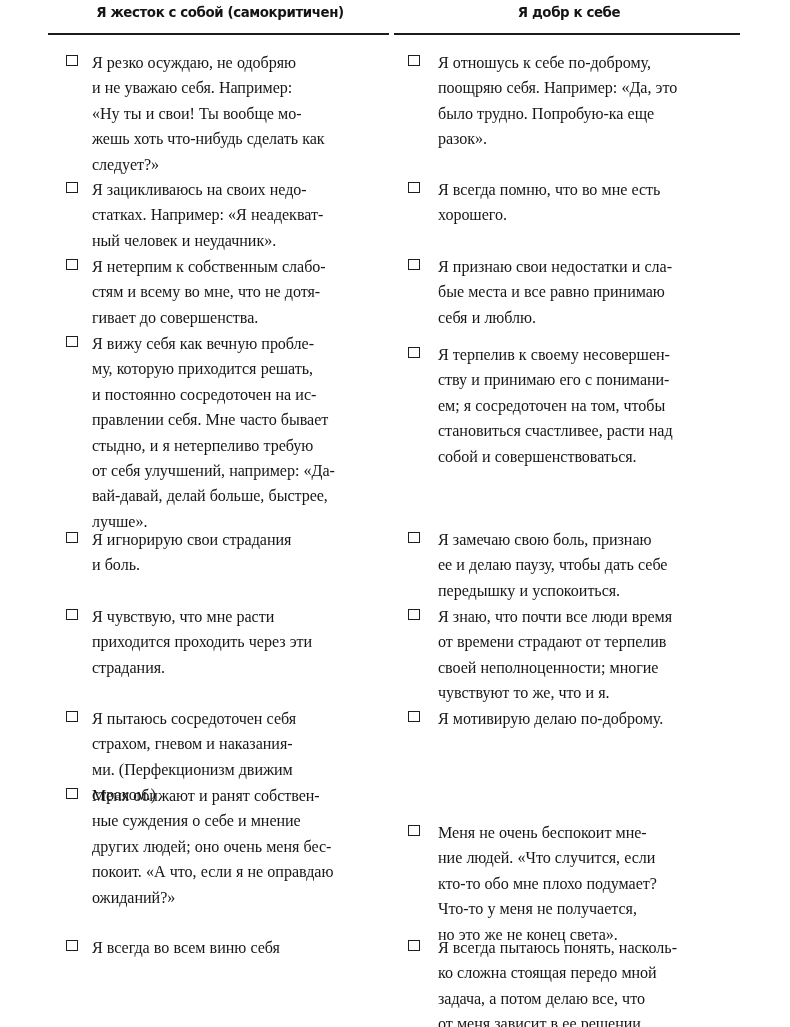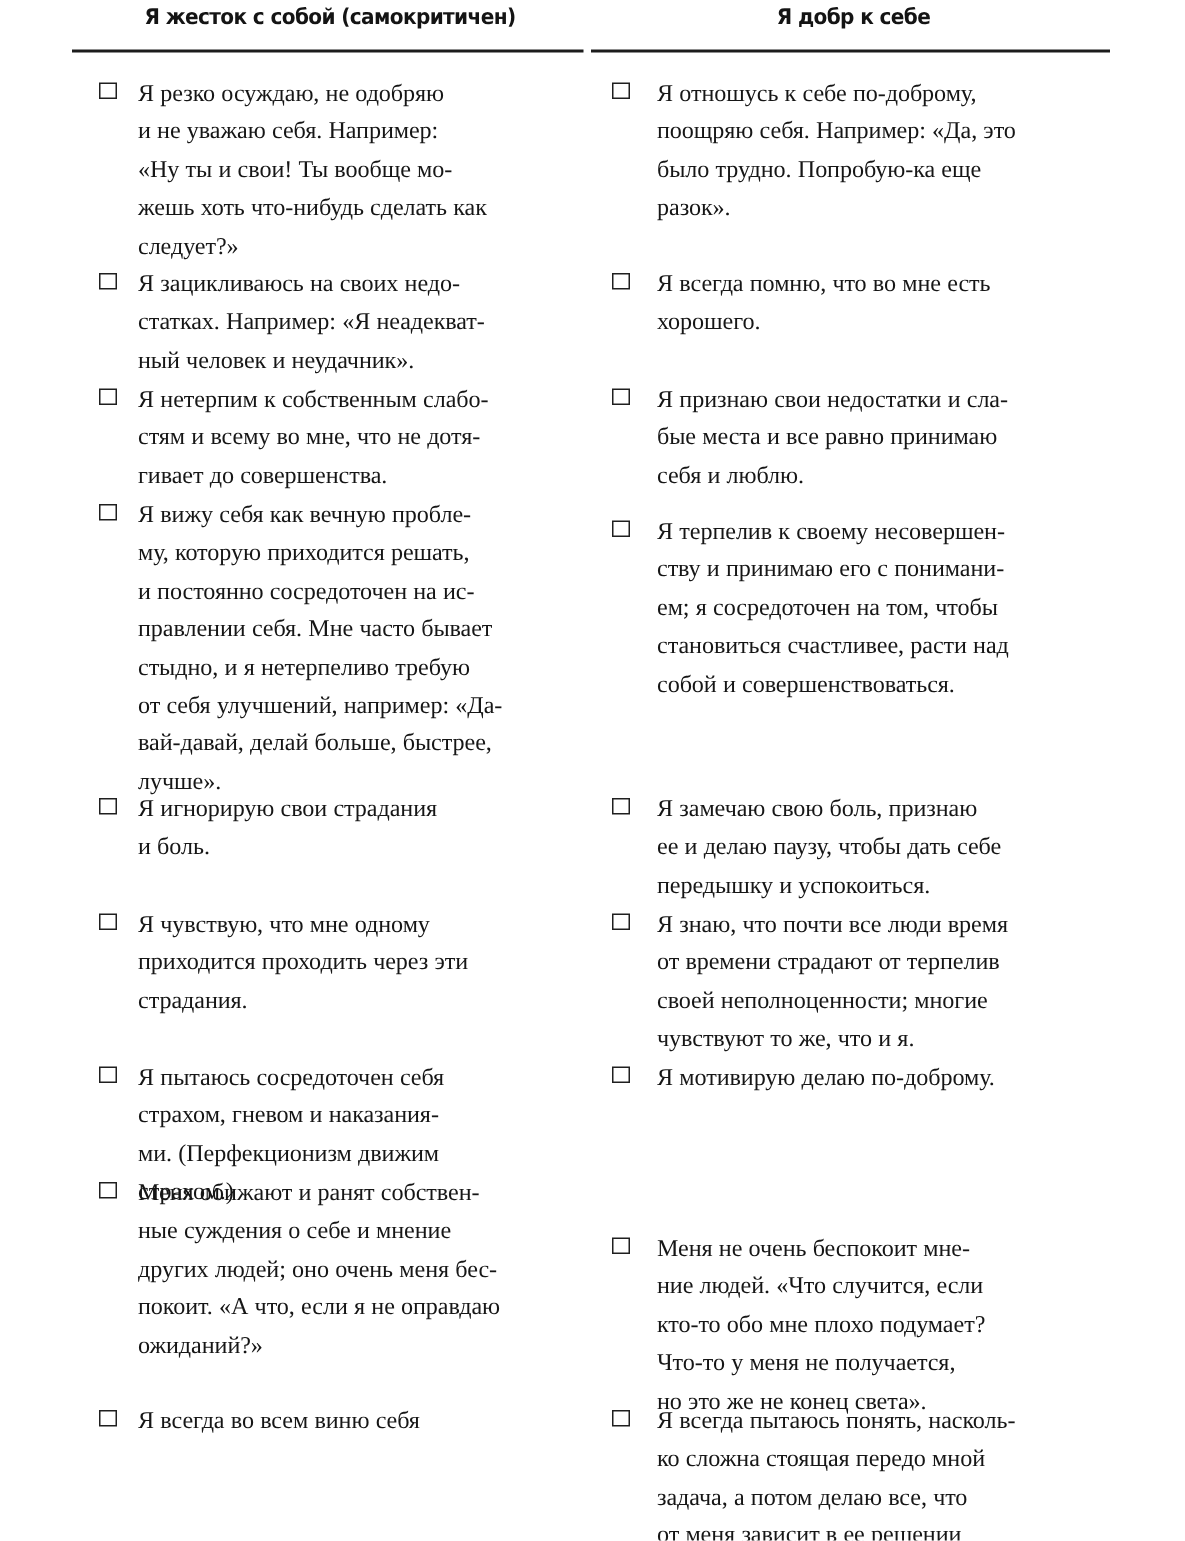--- a/index.html
+++ b/index.html
@@ -131,21 +131,21 @@
 вай-давай, делай больше, быстрее,
 лучше».</span>
     </div>
     <div class="item" style="top: 527px;">
       <span class="checkbox"></span>
       <span class="item-text">Я игнорирую свои страдания
 и боль.</span>
     </div>
     <div class="item" style="top: 604px;">
       <span class="checkbox"></span>
-      <span class="item-text">Я чувствую, что мне одному
+      <span class="item-text">Я чувствую, что мне расти
 приходится проходить через эти
 страдания.</span>
     </div>
     <div class="item" style="top: 706px;">
       <span class="checkbox"></span>
       <span class="item-text">Я пытаюсь сосредоточен себя
 страхом, гневом и наказания-
 ми. (Перфекционизм движим
 страхом.)</span>
     </div>

